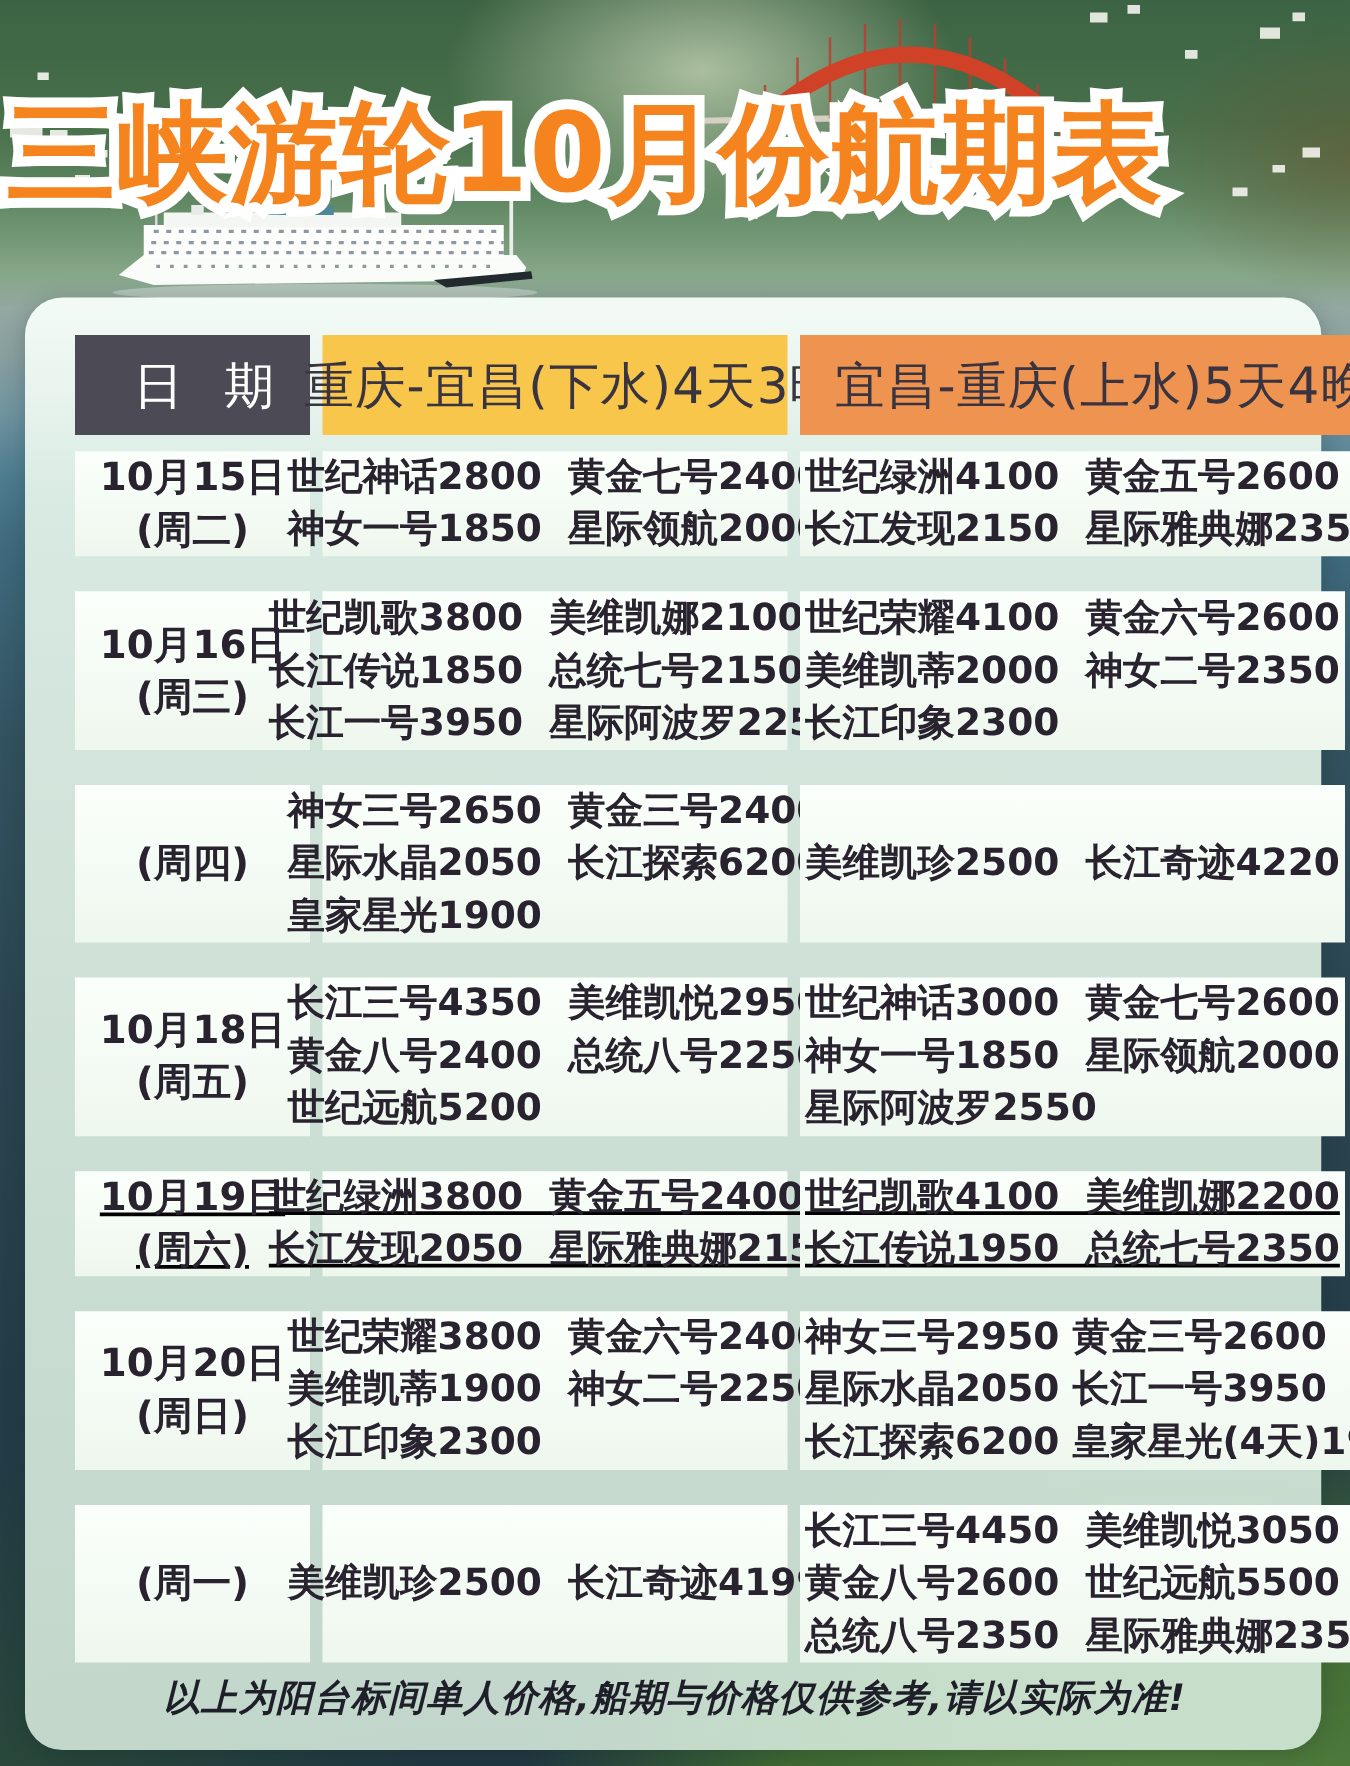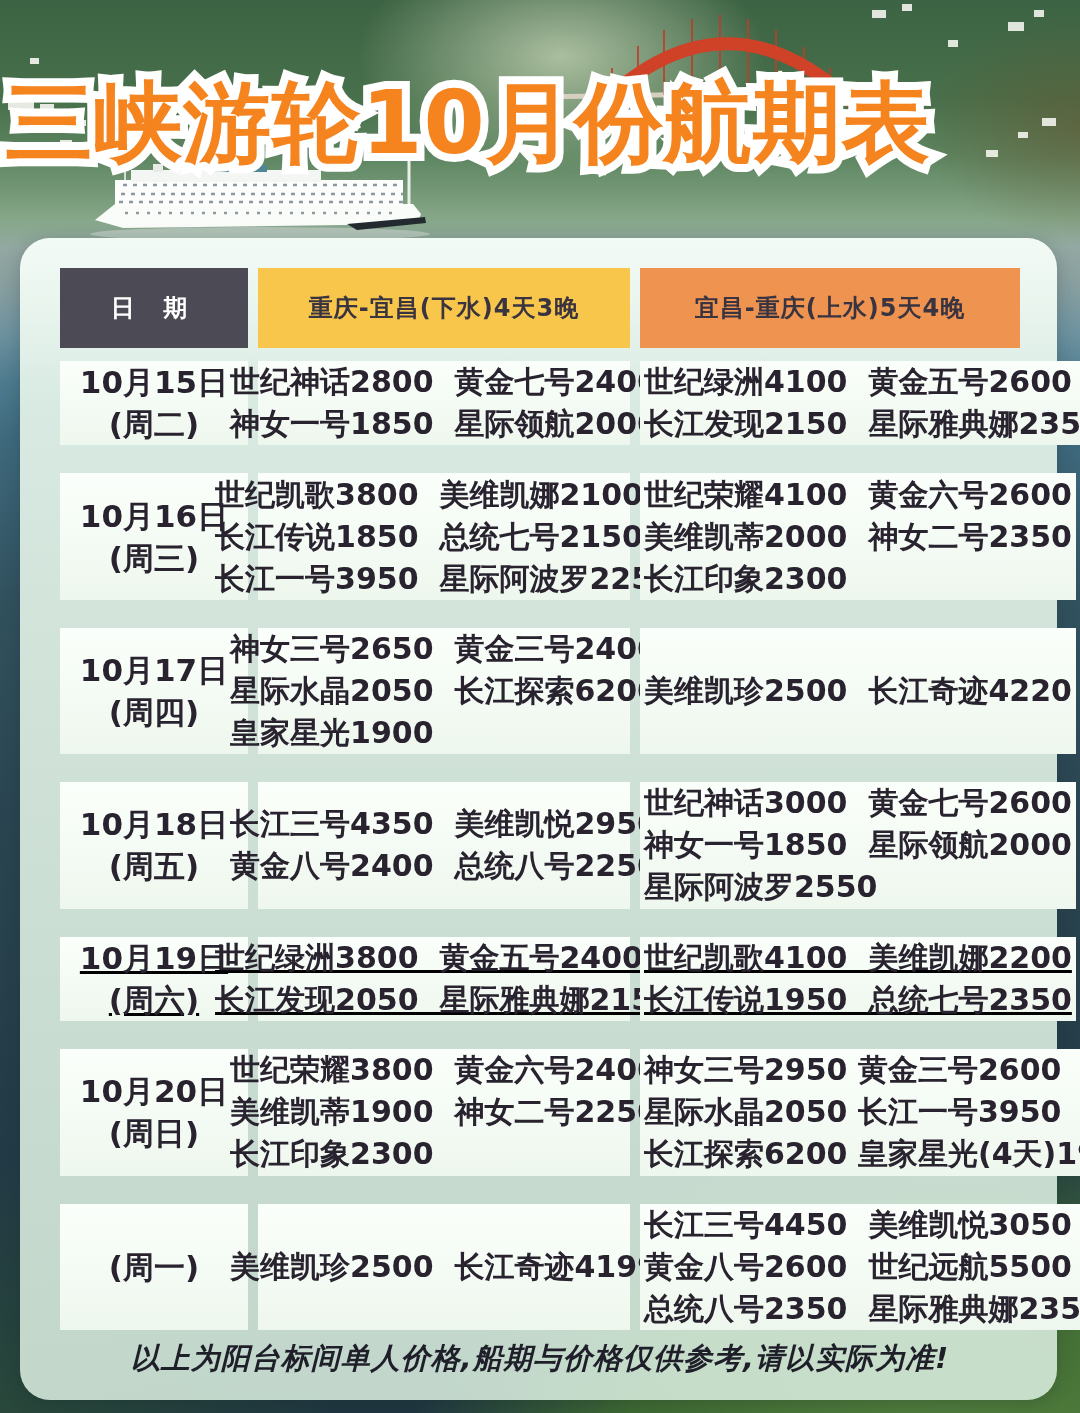--- a/index.html
+++ b/index.html
@@ -48,22 +48,23 @@
     padding:30px 37px 12px 40px;
     display:flex;flex-direction:column;
   }
   .grid-row{
     display:grid;grid-template-columns:188px 372px 1fr;column-gap:10px;
     min-height:0;
   }
   .thead{height:80px;margin-bottom:13px;flex:0 0 auto;}
   .th{
     display:flex;align-items:center;justify-content:center;
-    font-weight:700;font-size:24px;color:#3a3440;letter-spacing:1px;
+    font-weight:400;font-size:40px;color:#3a3440;letter-spacing:1px;
     white-space:nowrap;
+    padding-left:28px;
   }
   .th-date{background:#4b4a55;color:#ffffff;letter-spacing:10px;}
   .th-down{background:#f7c64b;}
   .th-up{background:#ee9450;}
   .rows{display:flex;flex-direction:column;gap:28px;flex:1 1 auto;min-height:0;}
   .row{column-gap:10px;}
   .cell{
     background:linear-gradient(180deg,#fbfffb 0%,#eef7ee 100%);
     display:flex;flex-direction:column;align-items:center;justify-content:center;
     color:#29232f;font-weight:700;
@@ -185,21 +186,20 @@
         <div class="cell">
           <div class="cell-inner">
             <div class="line">世纪荣耀4100  黄金六号2600</div>
             <div class="line">美维凯蒂2000  神女二号2350</div>
             <div class="line">长江印象2300</div>
           </div>
         </div>
       </div>
       <div class="grid-row row" style="flex: 3 1 0px;">
         <div class="cell">
-          <div class="date-txt">10月17日</div>
           <div class="date-txt">(周四)</div>
         </div>
         <div class="cell">
           <div class="cell-inner">
             <div class="line">神女三号2650  黄金三号2400</div>
             <div class="line">星际水晶2050  长江探索6200</div>
             <div class="line">皇家星光1900</div>
           </div>
         </div>
         <div class="cell">
@@ -210,20 +210,21 @@
       </div>
       <div class="grid-row row" style="flex: 3 1 0px;">
         <div class="cell">
           <div class="date-txt">10月18日</div>
           <div class="date-txt">(周五)</div>
         </div>
         <div class="cell">
           <div class="cell-inner">
             <div class="line">长江三号4350  美维凯悦2950</div>
             <div class="line">黄金八号2400  总统八号2250</div>
+            <div class="line">世纪远航5200</div>
           </div>
         </div>
         <div class="cell">
           <div class="cell-inner">
             <div class="line">世纪神话3000  黄金七号2600</div>
             <div class="line">神女一号1850  星际领航2000</div>
             <div class="line">星际阿波罗2550</div>
           </div>
         </div>
       </div>

